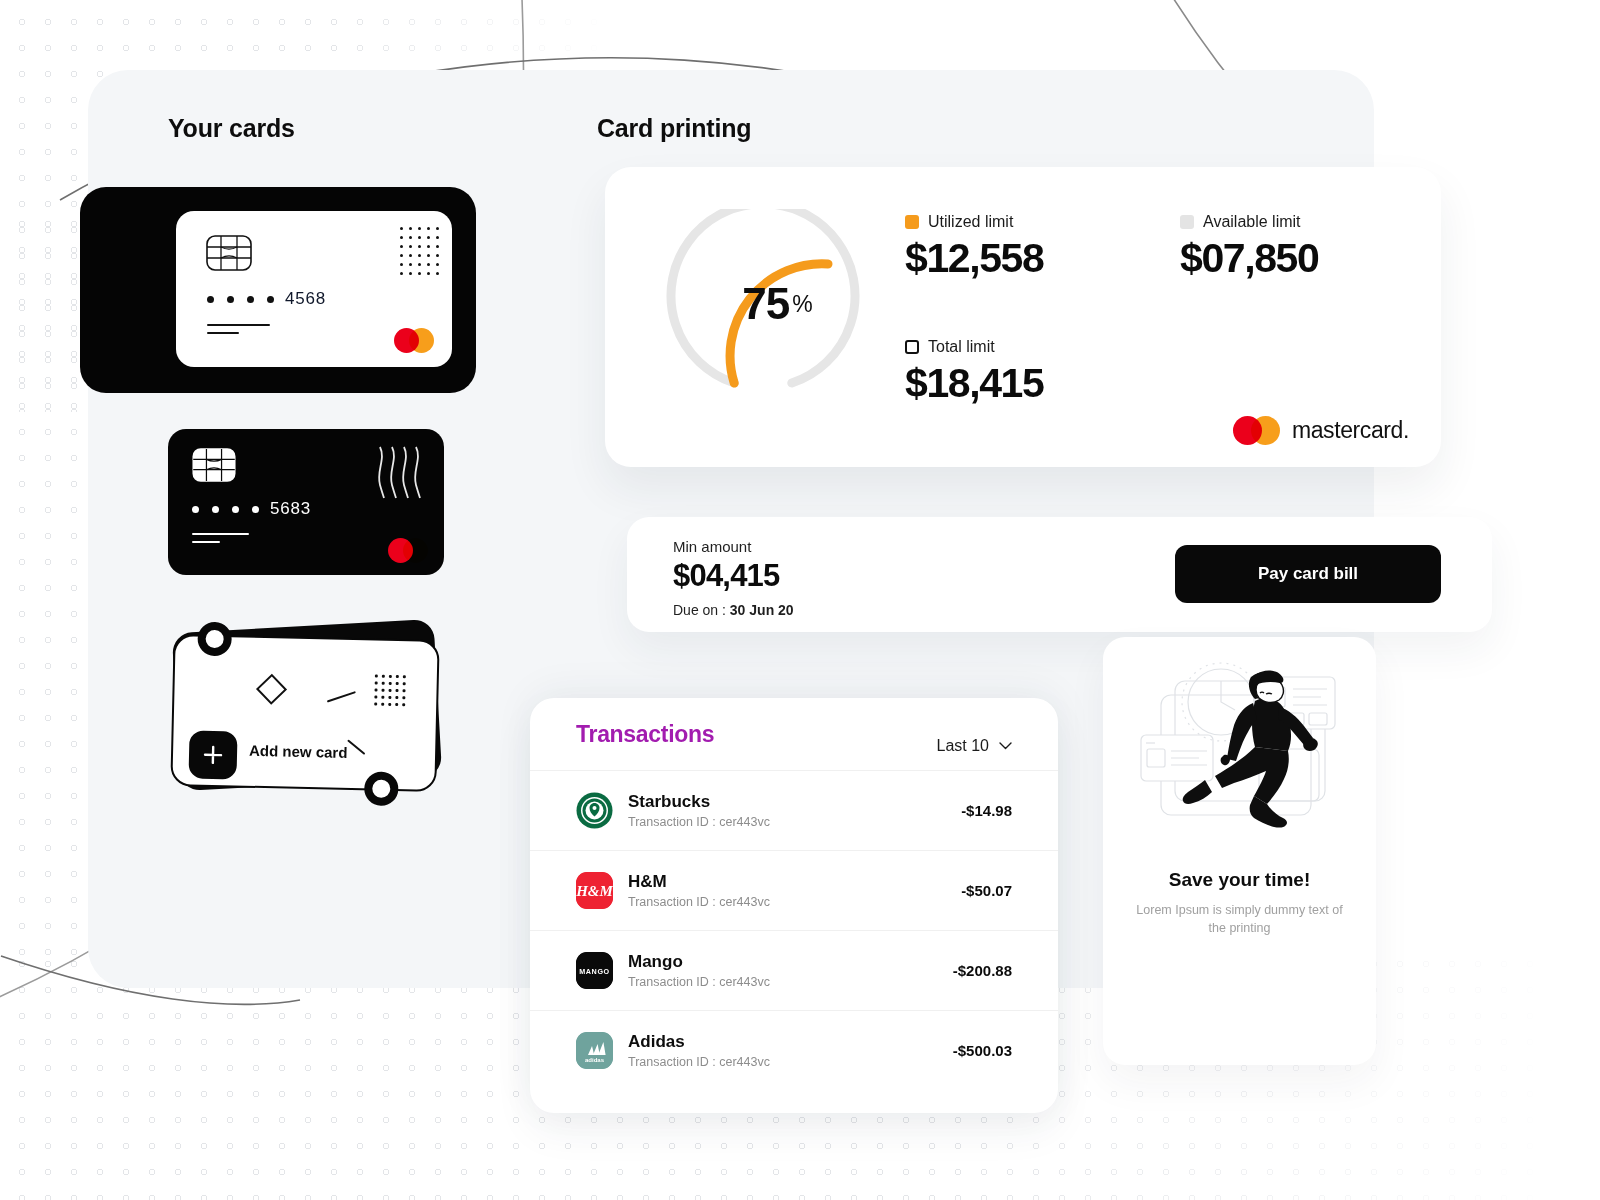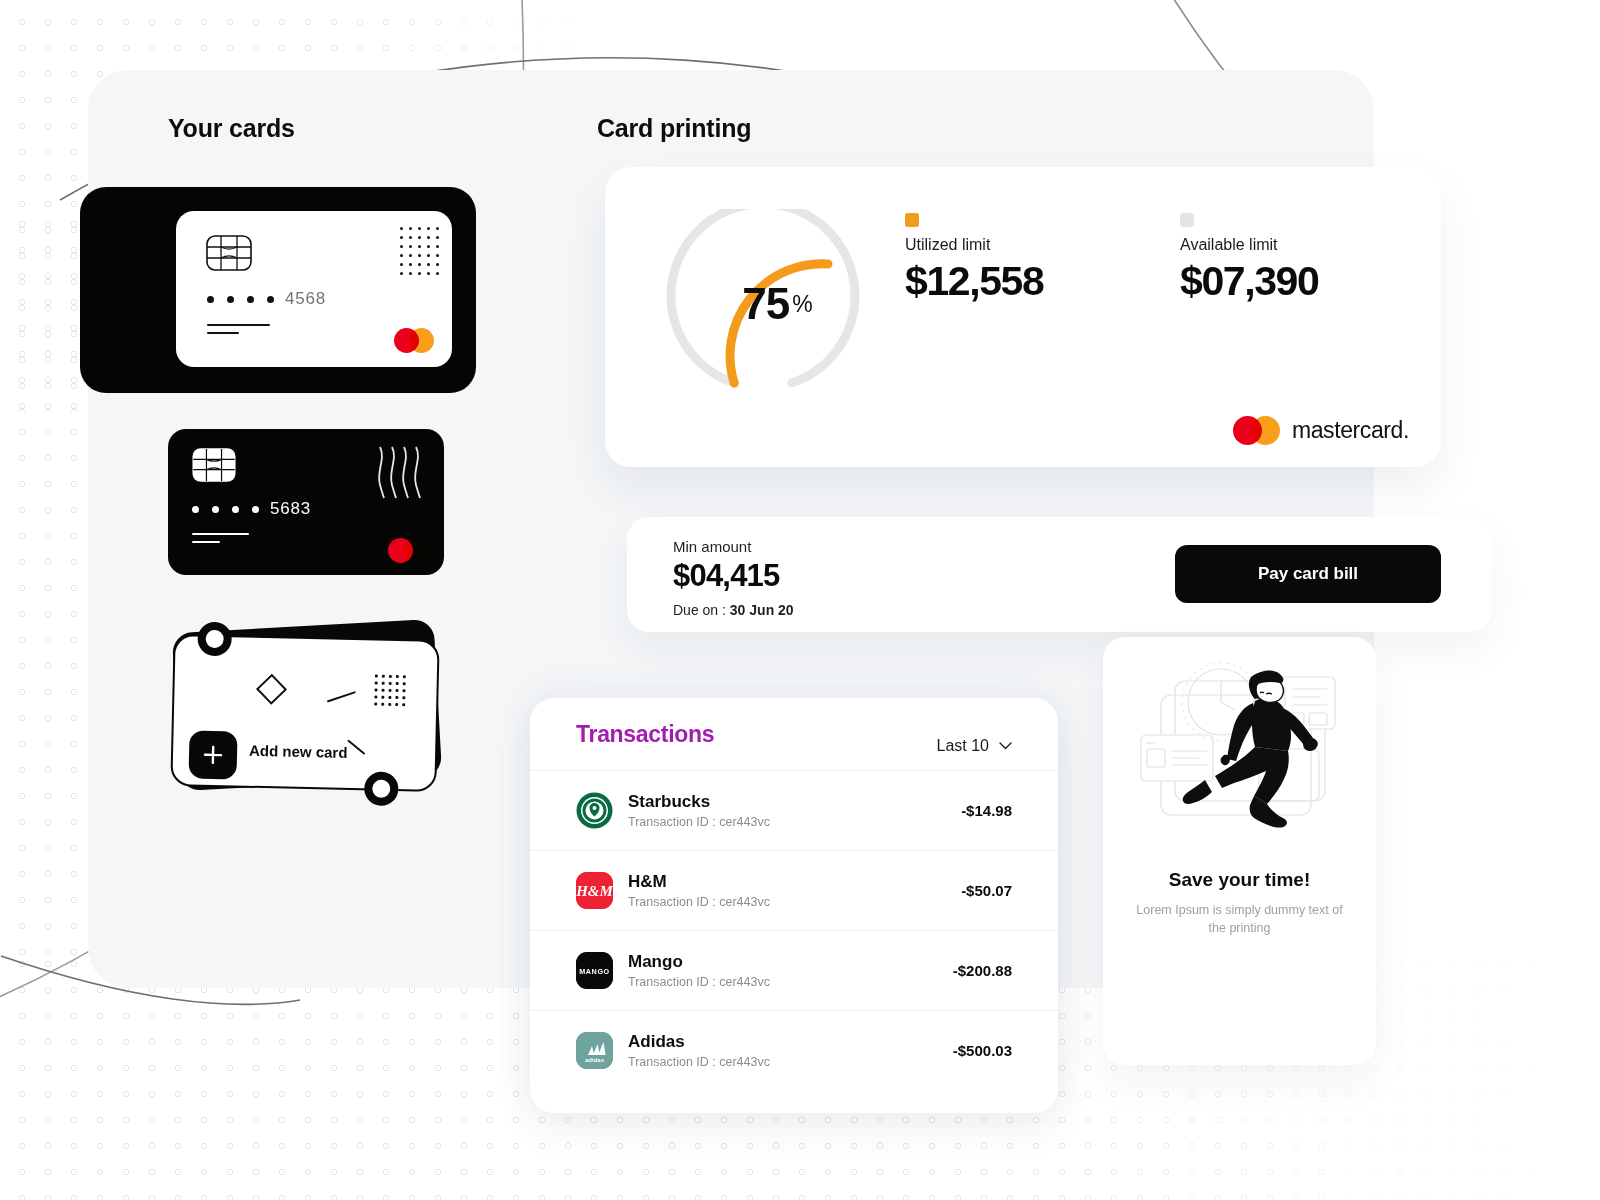--- a/index.html
+++ b/index.html
@@ -96,21 +96,21 @@
     background:#fff; border-radius:26px;
     box-shadow: 0 22px 45px rgba(35,45,60,.07);
   }
   .gauge { position:absolute; left:58px; top:42px; width:200px; height:190px; }
   .gauge-text { position:absolute; left:0; top:0; width:200px; height:190px;
                 display:flex; align-items:center; justify-content:center; }
   .gauge-num { font-size:44px; font-weight:800; color:#0d0d0d; letter-spacing:-1px;margin-left:29px; }
   .gauge-pct { font-size:23px; font-weight:500; color:#0d0d0d; margin-left:3px; }
 
   .stat { position:absolute; }
-  .stat .lg { display:flex; gap:9px;flex-direction:column; }
+  .stat .lg { display:flex; align-items:center; gap:9px; }
   .stat .sw { width:14px; height:14px; border-radius:3px; display:block; }
   .stat .sw.outline { background:#fff; border:2.5px solid #111; }
   .stat .lbl { font-size:16px; color:#1b1b1b; }
   .stat .val { font-size:41px; font-weight:800; color:#0b0b0b; letter-spacing:-1.4px; margin-top:4px; }
 
   .mc-brand { position:absolute; right:32px; bottom:22px; display:flex; align-items:center; gap:12px; }
   .mc-brand .txt { font-size:23px; font-weight:500; color:#111; letter-spacing:-.4px; }
 
   
   .bill-card {
@@ -191,21 +191,21 @@
         <path d="M15 12 C 21 15, 25 15, 31 12 M15 23 C 21 20, 25 20, 31 23" stroke="#111" stroke-width="1.3" fill="none"></path>
       </svg>
 
       <div class="num-row" style="left:31px; top:78px;">
         <span class="dot4">
           <i style="background:#111"></i>
             <i style="background:#111"></i>
             <i style="background:#111"></i>
             <i style="background:#111"></i>
         </span>
-        <span class="num-txt" style="color:#737373">4568</span>
+        <span class="num-txt" style="color:#0f172a">4568</span>
       </div>
 
       <div class="sig" style="left:31px; top:113px;">
         <b style="width:63px; background:#111"></b>
         <b style="width:32px; background:#111; margin-top:6px;"></b>
       </div>
 
       <div class="dotgrid" style="left:224px; top:16px; width:44px; height:43px;" id="dg1">
           <i style="width: 3.4px; height: 3.4px; left: 0px; top: 0px; background: rgb(17, 17, 17);"></i>
           <i style="width: 3.4px; height: 3.4px; left: 9px; top: 0px; background: rgb(17, 17, 17);"></i>
@@ -344,23 +344,30 @@
         <span class="lbl">Utilized limit</span>
       </div>
       <div class="val">$12,558</div>
     </div>
 
     <div class="stat" style="left:575px; top:46px;">
       <div class="lg">
         <span class="sw" style="background:#e4e4e4"></span>
         <span class="lbl">Available limit</span>
       </div>
-      <div class="val">$07,390</div>
-    </div>
-
+      <div class="val">$07,850</div>
+    </div>
+
+    <div class="stat" style="left:300px; top:171px;">
+      <div class="lg">
+        <span class="sw outline"></span>
+        <span class="lbl">Total limit</span>
+      </div>
+      <div class="val">$18,415</div>
+    </div>
 
     <div class="mc-brand">
       <span class="mc-logo" style="position:relative; display:inline-flex;">
         <span class="c1" style="width:29px;height:29px;"></span>
         <span class="c2" style="width:29px;height:29px;margin-left:-11px;"></span>
       </span>
       <span class="txt">mastercard.</span>
     </div>
   </div>
 

